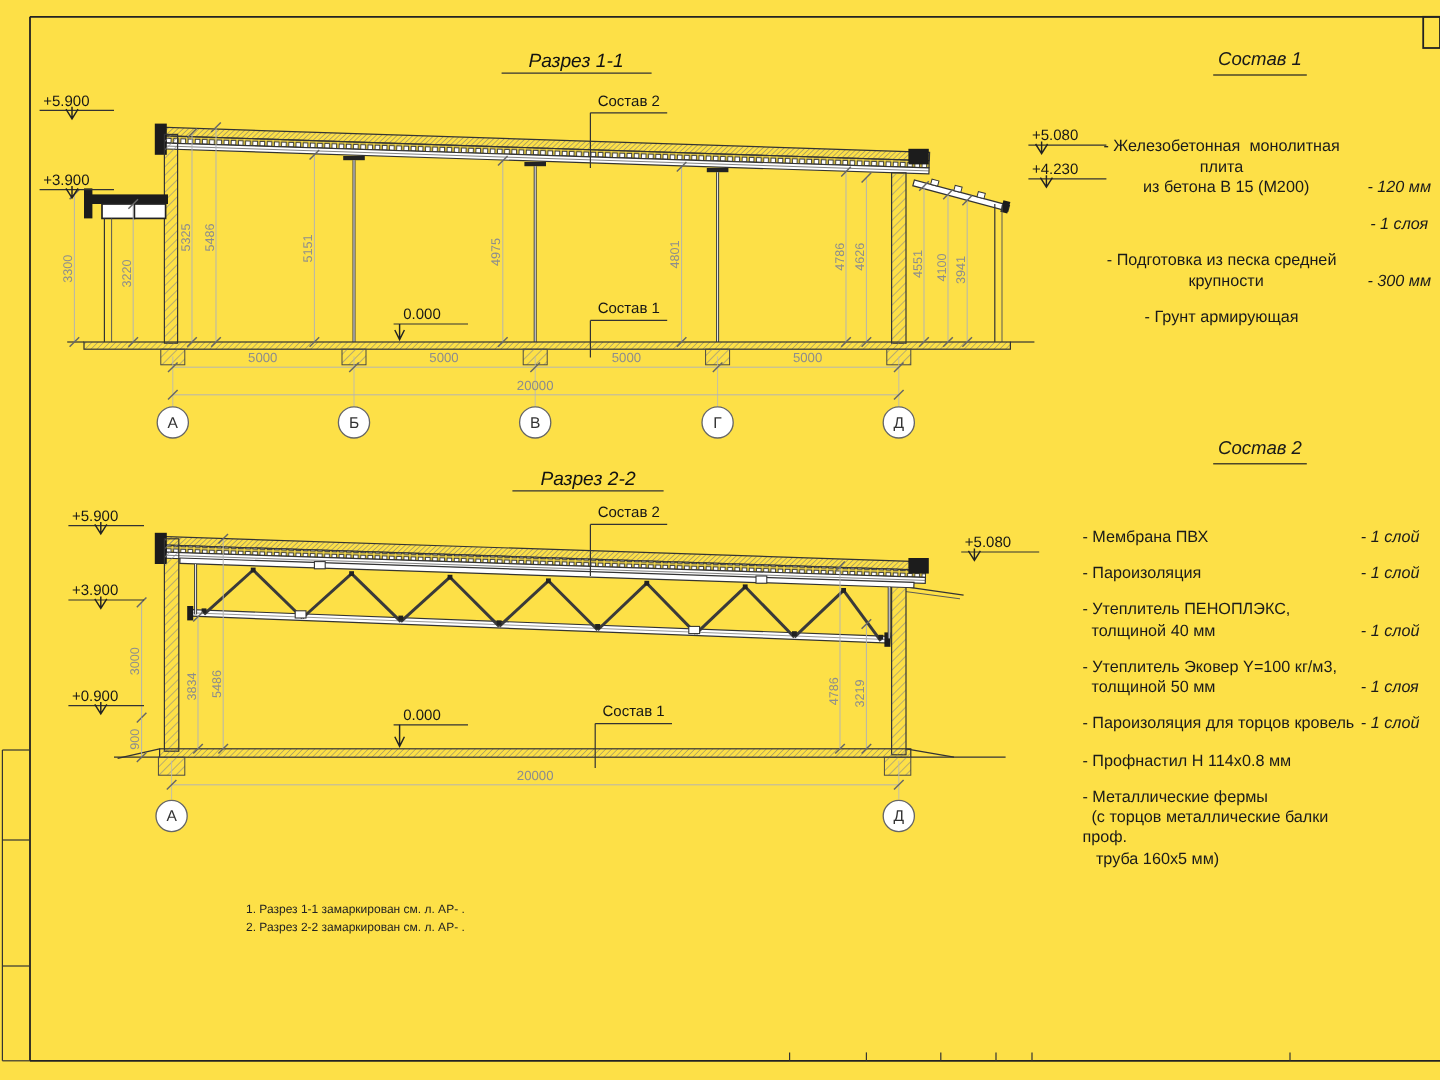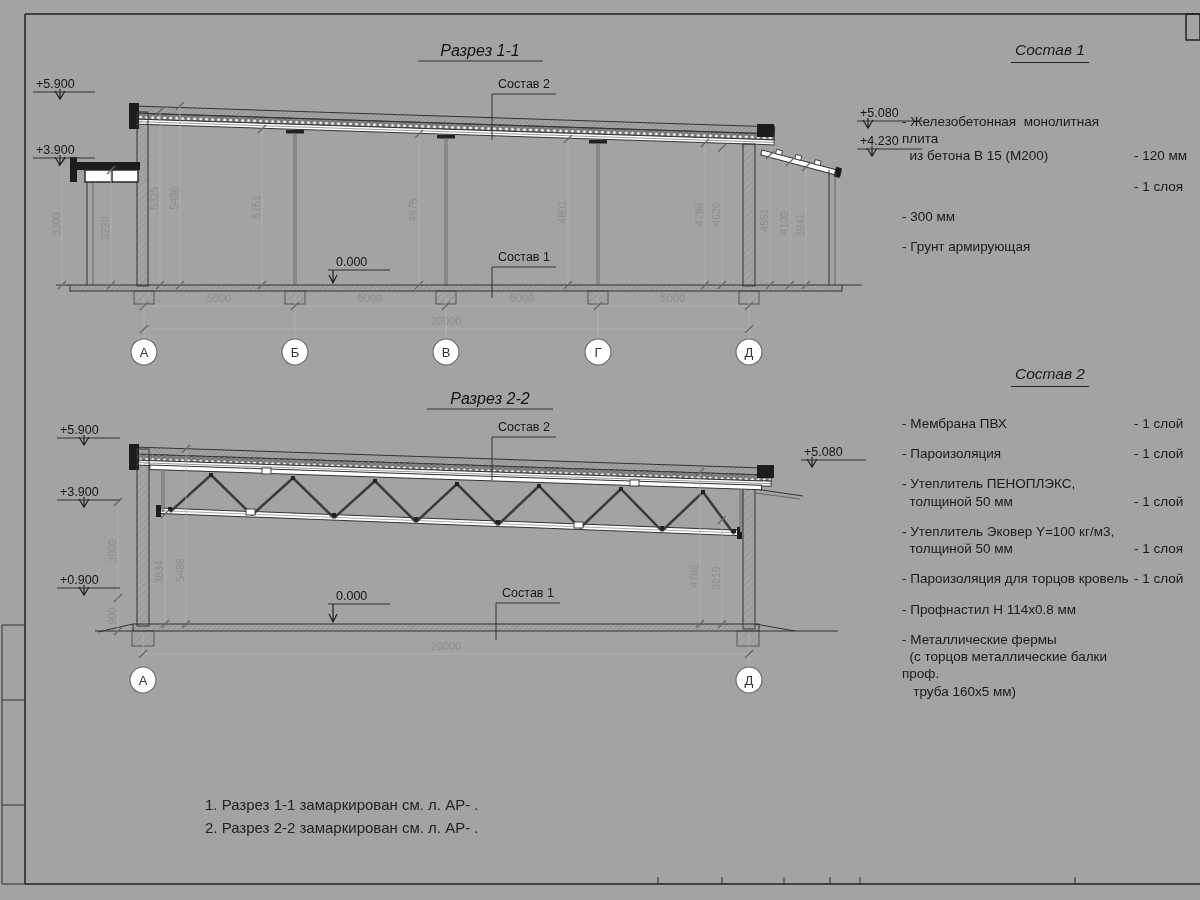--- a/index.html
+++ b/index.html
@@ -1,16 +1,16 @@
 <!DOCTYPE html>
 <html><head>
 <meta charset="utf-8">
 <style>
   html,body{margin:0;padding:0;background:#ffffff;}
-  .sheet{position:relative;width:1200px;height:900px;background:#a3a3a3;overflow:hidden;
+  .sheet{position:relative;width:1200px;height:900px;background:#fde047;overflow:hidden;
          font-family:"Liberation Sans",sans-serif;}
   svg{position:absolute;left:0;top:0;}
   svg text{font-family:"Liberation Sans",sans-serif;}
   .t-title{font-size:16px;font-style:italic;fill:#111;}
   .t-dim{font-size:10.5px;fill:#8d8d8d;}
   .t-hdim{font-size:11px;fill:#8d8d8d;}
   .t-axis{font-size:13px;fill:#333;}
   .t-elev{font-size:12.5px;fill:#161616;}
   .t-call{font-size:12.5px;fill:#161616;}
   .ln{stroke:#333;stroke-width:1;fill:none;}
@@ -19,22 +19,22 @@
   .extln{stroke:#b8b8b8;stroke-width:0.7;fill:none;}
   .mem{stroke:#3a3a3a;stroke-width:2.5;fill:none;}
   .memc{stroke:#fff;stroke-width:0.8;fill:none;}
   .comp{position:absolute;left:902px;width:296px;color:#1a1a1a;font-size:13.5px;line-height:1.28;}
   .comp-title-wrap{text-align:center;}
   .comp-title{display:inline-block;font-style:italic;font-size:15.5px;
               border-bottom:1.2px solid #222;padding:0 4px 2px 4px;}
   .comp-items{margin-top:48px;}
   .item{display:flex;align-items:flex-end;margin-bottom:13px;}
   .item .nm{flex:1;white-space:pre-wrap;}
-  .item .vl{width:64px;white-space:nowrap;}
-  .notes{position:absolute;left:205px;top:794px;font-size:15px;color:#222;line-height:1.5;}
+  .item .vl{width:64px;white-space:nowrap;font-style:italic;}
+  .notes{position:absolute;left:205px;top:751px;font-size:10px;color:#222;line-height:1.5;}
 </style>
 </head>
 <body>
 
 <div class="sheet">
 
 <svg width="1200" height="900" viewBox="0 0 1200 900">
 <defs>
   <pattern id="hwall" width="5" height="5" patternUnits="userSpaceOnUse" patternTransform="rotate(45)">
     <line x1="0" y1="0" x2="0" y2="5" stroke="#8a8a8a" stroke-width="1"></line>
@@ -397,54 +397,56 @@
     <line x1="496" y1="603" x2="496" y2="640" class="ln"></line>
     <text class="t-call" x="336" y="600">0.000</text>
     <line x1="328" y1="604" x2="390" y2="604" class="ln"></line>
     <path d="M333,604 L333,621 M329,614 L333,622 L337,614" stroke="#222" stroke-width="1.2" fill="none"></path>
   </g>
 </g>
 </svg>
 
 <div class="comp" style="top:40px;">
   <div class="comp-title-wrap"><span class="comp-title">Состав 1</span></div>
-  <div class="comp-items" style="margin-top:50px;">
+  <div class="comp-items" style="margin-top:50px;text-align:center;">
     <div class="item">
       <span class="nm">- Железобетонная  монолитная плита
   из бетона В 15 (М200)</span>
       <span class="vl">- 120 мм</span>
         </div>
     <div class="item">
       <span class="nm"></span>
       <span class="vl">- 1 слоя</span>
         </div>
     <div class="item">
+      <span class="nm">- Подготовка из песка средней
+  крупности</span>
       <span class="vl">- 300 мм</span>
         </div>
     <div class="item">
       <span class="nm">- Грунт армирующая</span>
       <span class="vl"></span>
         </div>
   </div>
 </div>
 
 <div class="comp" style="top:364px;">
   <div class="comp-title-wrap"><span class="comp-title">Состав 2</span></div>
-  <div class="comp-items" style="margin-top:28px;">
+  <div class="comp-items" style="margin-top:52px;">
     <div class="item">
       <span class="nm">- Мембрана ПВХ</span>
       <span class="vl">- 1 слой</span>
         </div>
     <div class="item">
       <span class="nm">- Пароизоляция</span>
       <span class="vl">- 1 слой</span>
         </div>
     <div class="item">
       <span class="nm">- Утеплитель ПЕНОПЛЭКС,
-  толщиной 50 мм</span>
+  толщиной 40 мм</span>
       <span class="vl">- 1 слой</span>
         </div>
     <div class="item">
       <span class="nm">- Утеплитель Эковер Y=100 кг/м3,
   толщиной 50 мм</span>
       <span class="vl">- 1 слоя</span>
         </div>
     <div class="item">
       <span class="nm">- Пароизоляция для торцов кровель</span>
       <span class="vl">- 1 слой</span>

